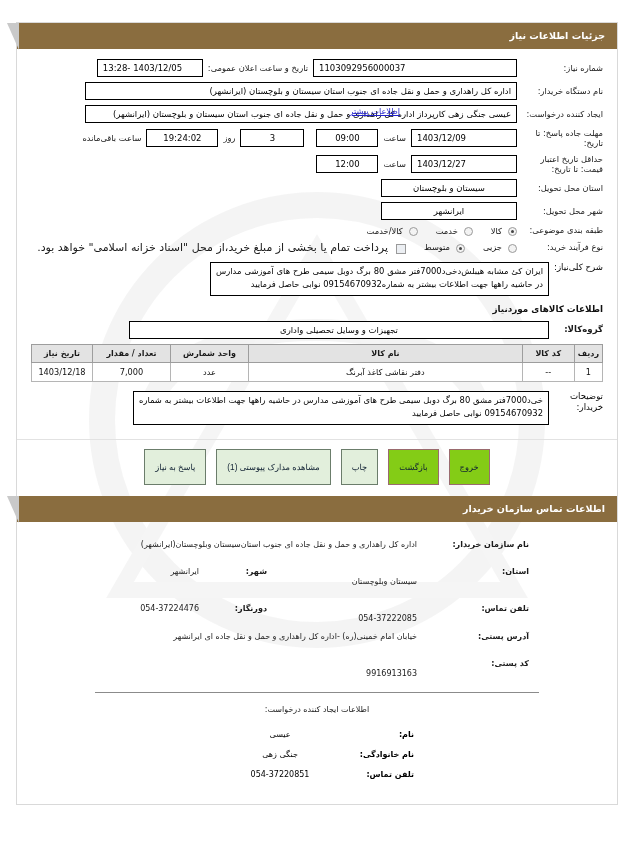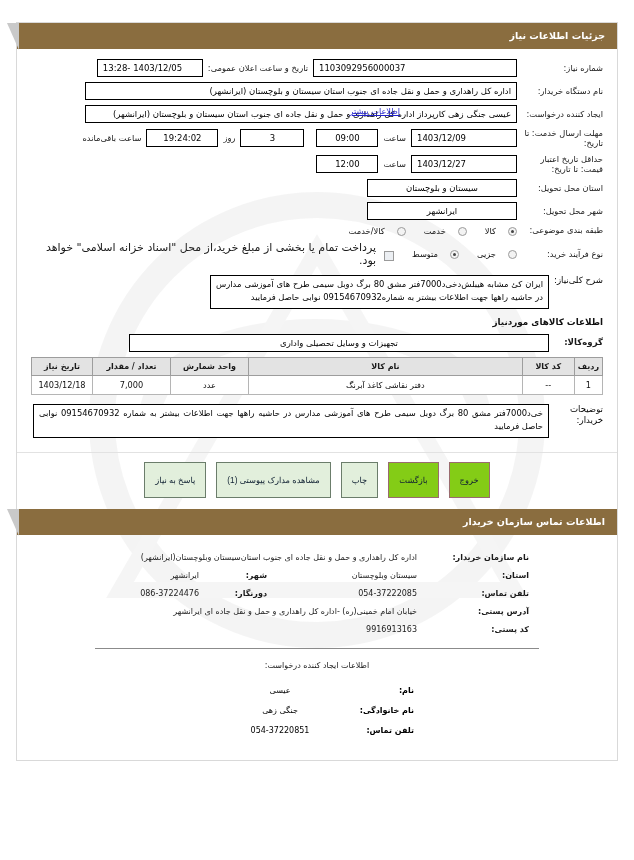--- a/index.html
+++ b/index.html
@@ -91,21 +91,21 @@
     overflow: hidden;
     white-space: nowrap;
   }
   .box.rtl { text-align: right; direction: rtl; }
   .w-num   { width: 204px; }
   .w-wide  { width: 432px; }
   .w-date  { width: 106px; text-align: left; }
   .w-time  { width: 62px;  text-align: center; }
   .w-day   { width: 64px;  text-align: center; }
   .w-left  { width: 72px;  text-align: center; }
-  .w-prov  { width: 150px; text-align: center; }
+  .w-prov  { width: 136px; text-align: center; }
   .inline-t { font-size: 8.3px; padding: 0 5px; color: #1a1a1a; white-space: nowrap; }
 
   
   .creator-wrap { position: relative; width: 432px; }
   .creator-link {
     position: absolute;
     right: 117px; top: 1px;
     color: #2222cc;
     font-size: 8.2px;
     text-decoration: underline;
@@ -125,21 +125,21 @@
     top: 1px;
   }
   .radio.on::after {
     content: "";
     position: absolute;
     left: 2px; top: 2px;
     width: 3px; height: 3px;
     border-radius: 50%;
     background: #444;
   }
-  .radio-item { display: flex; align-items: center; gap: 12px; margin-left: 14px; }
+  .radio-item { display: flex; align-items: center; gap: 6px; margin-left: 14px; }
   .chk {
     display: inline-block;
     width: 10px; height: 10px;
     border: 1px solid #9a9a9a;
     background: #eceff3;
     position: relative; top: 2px;
     margin-left: 4px;
   }
   .note { font-size: 11px; color: #1a1a1a; }
 
@@ -218,21 +218,21 @@
     display: flex;
     align-items: center;
     font-size: 8px;
     margin-bottom: 9px;
     color: #1b1b1b;
   }
   .info-lbl { font-weight: bold; text-align: right; padding-left: 8px; white-space: nowrap; }
   .info-val { color: #1b1b1b; white-space: nowrap; }
   .k1 { width: 112px; min-width: 112px; }
   .k2 { width: 68px;  min-width: 68px; }
-  .v-mid { width: 150px; min-width: 150px; text-align: right; }
+  .v-mid { width: 150px; min-width: 150px; text-align: right; margin-top: 19px; }
   .hr { border: none; border-top: 1px solid #8b8b8b; margin: 14px 64px 12px 64px; }
   .req-title { font-size: 8px; text-align: center; margin: 0 0 16px 0; color: #1b1b1b; }
   .req-row { display: flex; justify-content: center; align-items: center; font-size: 8px; margin-bottom: 11px; }
   .req-lbl { width: 74px; text-align: right; font-weight: bold; padding-left: 10px; }
   .req-val { width: 120px; text-align: center; }
 </style>
 </head>
 <body>
 
 <div id="page">
@@ -265,21 +265,21 @@
 
       <div class="row">
         <div class="lbl">ایجاد کننده درخواست:</div>
         <div class="creator-wrap">
           <div class="box w-wide rtl">عیسی جنگی زهی کارپرداز اداره کل راهداری و حمل و نقل جاده ای جنوب ا‌ستان سیستان و بلوچستان (ایرانشهر)</div>
           <a class="creator-link" href="#">اطلاعات بیشتر</a>
         </div>
       </div>
 
       <div class="row">
-        <div class="lbl">مهلت ارسال خدمت: تا تاریخ:</div>
+        <div class="lbl">مهلت جاده پاسخ: تا تاریخ:</div>
         <div class="box w-date">1403/12/09</div>
         <div class="inline-t">ساعت</div>
         <div class="box w-time">09:00</div>
         <div style="width:12px"></div>
         <div class="box w-day">3</div>
         <div class="inline-t">روز</div>
         <div class="box w-left">19:24:02</div>
         <div class="inline-t">ساعت باقی‌مانده</div>
       </div>
 
@@ -364,21 +364,21 @@
             <td>دفتر نقاشی کاغذ آبرنگ</td>
             <td>عدد</td>
             <td>7,000</td>
             <td>1403/12/18</td>
           </tr>
         </tbody>
       </table>
 
       <div class="desc-row" style="margin-top:9px;">
         <div class="desc-lbl">توضیحات خریدار:</div>
-        <div class="desc-box" style="width:516px;">خی‌د7000فتر مشق 80 برگ دوبل سیمی طرح های آموزشی مدارس در حاشیه راهها جهت اطلاعات بیشتر به شماره 09154670932 نوابی حاصل فرمایید</div>
+        <div class="desc-box" style="width:416px;">خی‌د7000فتر مشق 80 برگ دوبل سیمی طرح های آموزشی مدارس در حاشیه راهها جهت اطلاعات بیشتر به شماره 09154670932 نوابی حاصل فرمایید</div>
       </div>
     </div>
 
     <div class="btn-row">
       <button class="btn red">خروج</button>
       <button class="btn red">بازگشت</button>
       <button class="btn">چاپ</button>
       <button class="btn">مشاهده مدارک پیوستی (1)</button>
       <button class="btn">پاسخ به نیاز</button>
     </div>
@@ -398,21 +398,21 @@
         <div class="info-lbl k1">استان:</div>
         <div class="info-val v-mid">سیستان وبلوچستان</div>
         <div class="info-lbl k2">شهر:</div>
         <div class="info-val">ایرانشهر</div>
       </div>
 
       <div class="info-row" style="padding-right:74px;">
         <div class="info-lbl k1">تلفن تماس:</div>
         <div class="info-val v-mid">054-37222085</div>
         <div class="info-lbl k2">دورنگار:</div>
-        <div class="info-val">086-37224476</div>
+        <div class="info-val">054-37224476</div>
       </div>
 
       <div class="info-row" style="padding-right:74px;">
         <div class="info-lbl k1">آدرس پستی:</div>
         <div class="info-val">خیابان امام خمینی(ره) -اداره کل راهداری و حمل و نقل جاده ای ایرانشهر</div>
       </div>
 
       <div class="info-row" style="padding-right:74px;">
         <div class="info-lbl k1">کد پستی:</div>
         <div class="info-val v-mid">9916913163</div>

